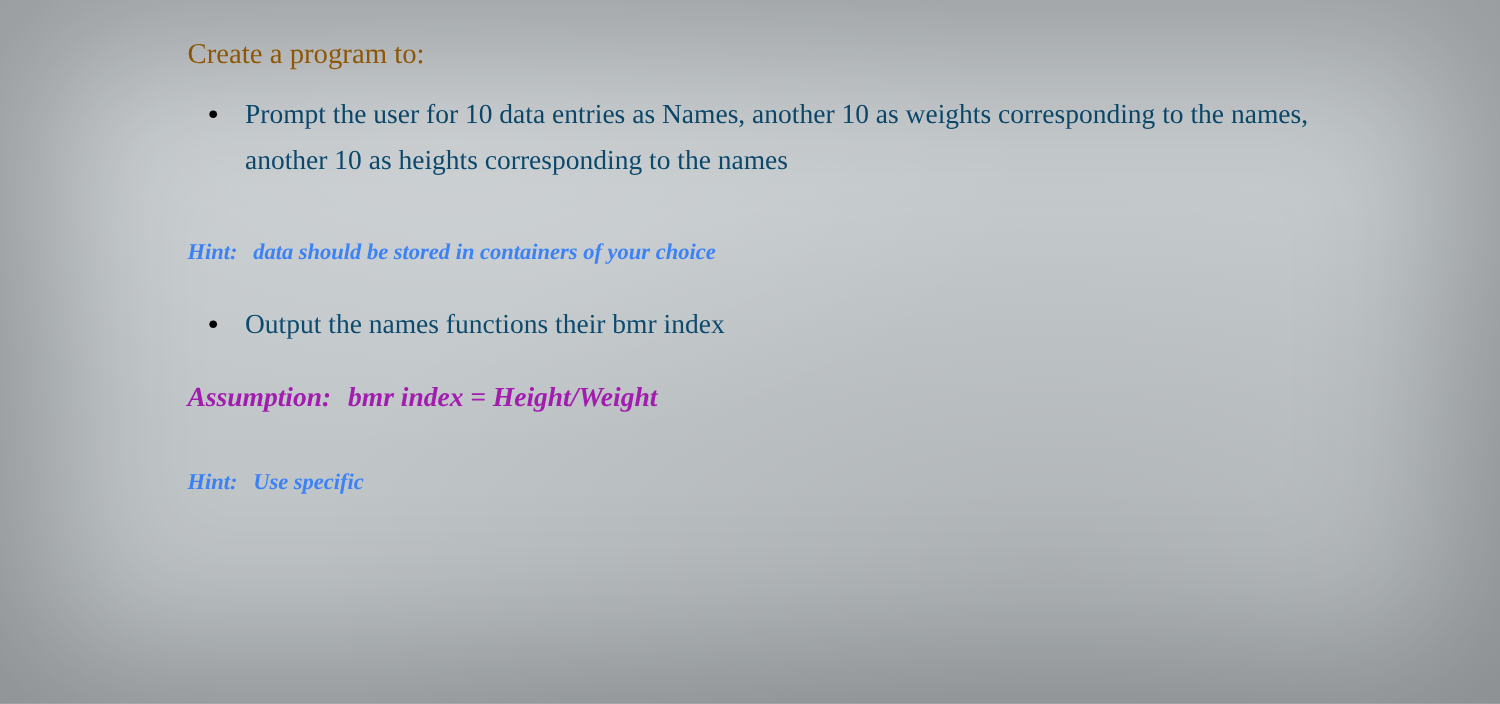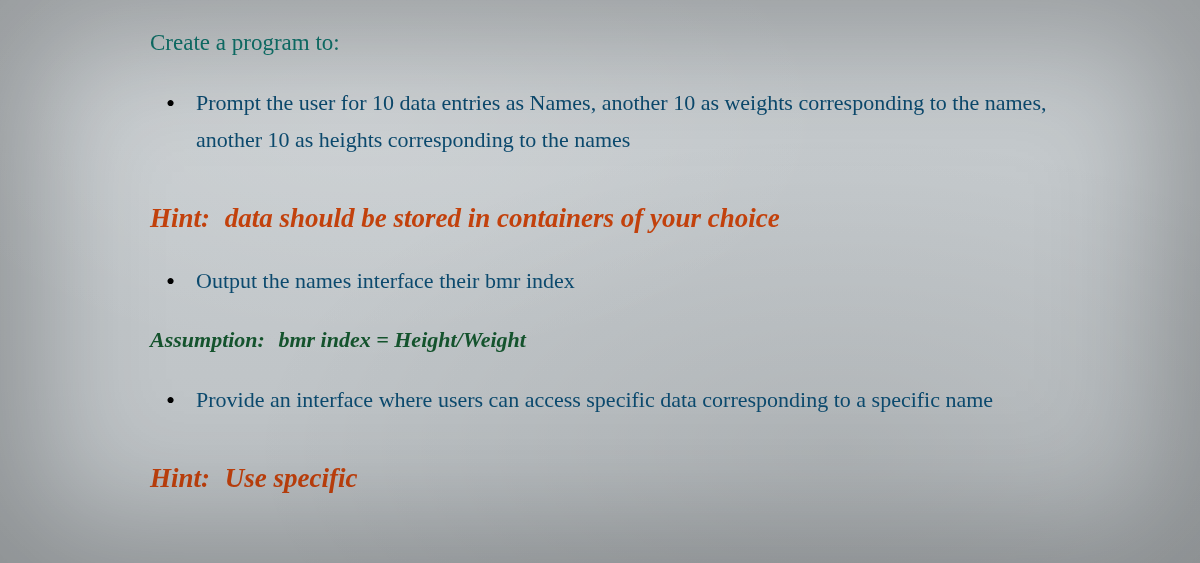--- a/index.html
+++ b/index.html
@@ -27,22 +27,22 @@
       background: radial-gradient(ellipse at 30% 20%, rgba(255,255,255,0.15) 0%, transparent 40%),
                   radial-gradient(ellipse at 70% 80%, rgba(0,0,0,0.08) 0%, transparent 50%);
       pointer-events: none;
     }
     .content {
       position: relative;
       z-index: 1;
     }
     .intro {
       font-size: 23px;
-      margin-bottom: 28px;
-      color: #0f766e;
+      margin-bottom: 16px;
+      color: #a16207;
     }
     ul {
       list-style: none;
       padding-left: 46px;
       margin-bottom: 28px;
     }
     li {
       position: relative;
       font-size: 22px;
       line-height: 1.7;
@@ -51,36 +51,36 @@
     }
     li::before {
       content: '•';
       position: absolute;
       left: -30px;
       font-size: 26px;
       color: #000;
       top: -2px;
     }
     .hint {
-      font-size: 27px;
+      font-size: 18px;
       font-style: italic;
       font-weight: bold;
-      color: #c2410c;
+      color: #3b82f6;
       margin-bottom: 28px;
       margin-top: 44px;
     }
     .hint-label {
       font-weight: bold;
       margin-right: 8px;
     }
     .assumption {
       font-size: 22px;
       font-style: italic;
       font-weight: bold;
-      color: #14532d;
+      color: #a21caf;
       margin-bottom: 28px;
     }
     .vignette {
       position: absolute;
       top: 0;
       left: 0;
       right: 0;
       bottom: 0;
       box-shadow: inset 0 0 120px 40px rgba(0,0,0,0.25);
       pointer-events: none;
@@ -96,31 +96,28 @@
   <ul>
     <li>Prompt the user for 10 data entries as Names, another 10 as weights corresponding to the names, another 10 as heights corresponding to the names</li>
   </ul>
 
   <p class="hint">
     <span class="hint-label">Hint:</span>
     <span>data should be stored in containers of your choice</span>
   </p>
 
   <ul>
-    <li>Output the names interface their bmr index</li>
+    <li>Output the names functions their bmr index</li>
   </ul>
 
   <p class="assumption">
     <span class="hint-label">Assumption:</span>
     <span>bmr index = Height/Weight</span>
   </p>
 
-  <ul>
-    <li>Provide an interface where users can access specific data corresponding to a specific name</li>
-  </ul>
 
   <p class="hint">
     <span class="hint-label">Hint:</span>
     <span>Use specific</span>
   </p>
 </div>
 
 <div class="vignette"></div>
 
 </body></html>

